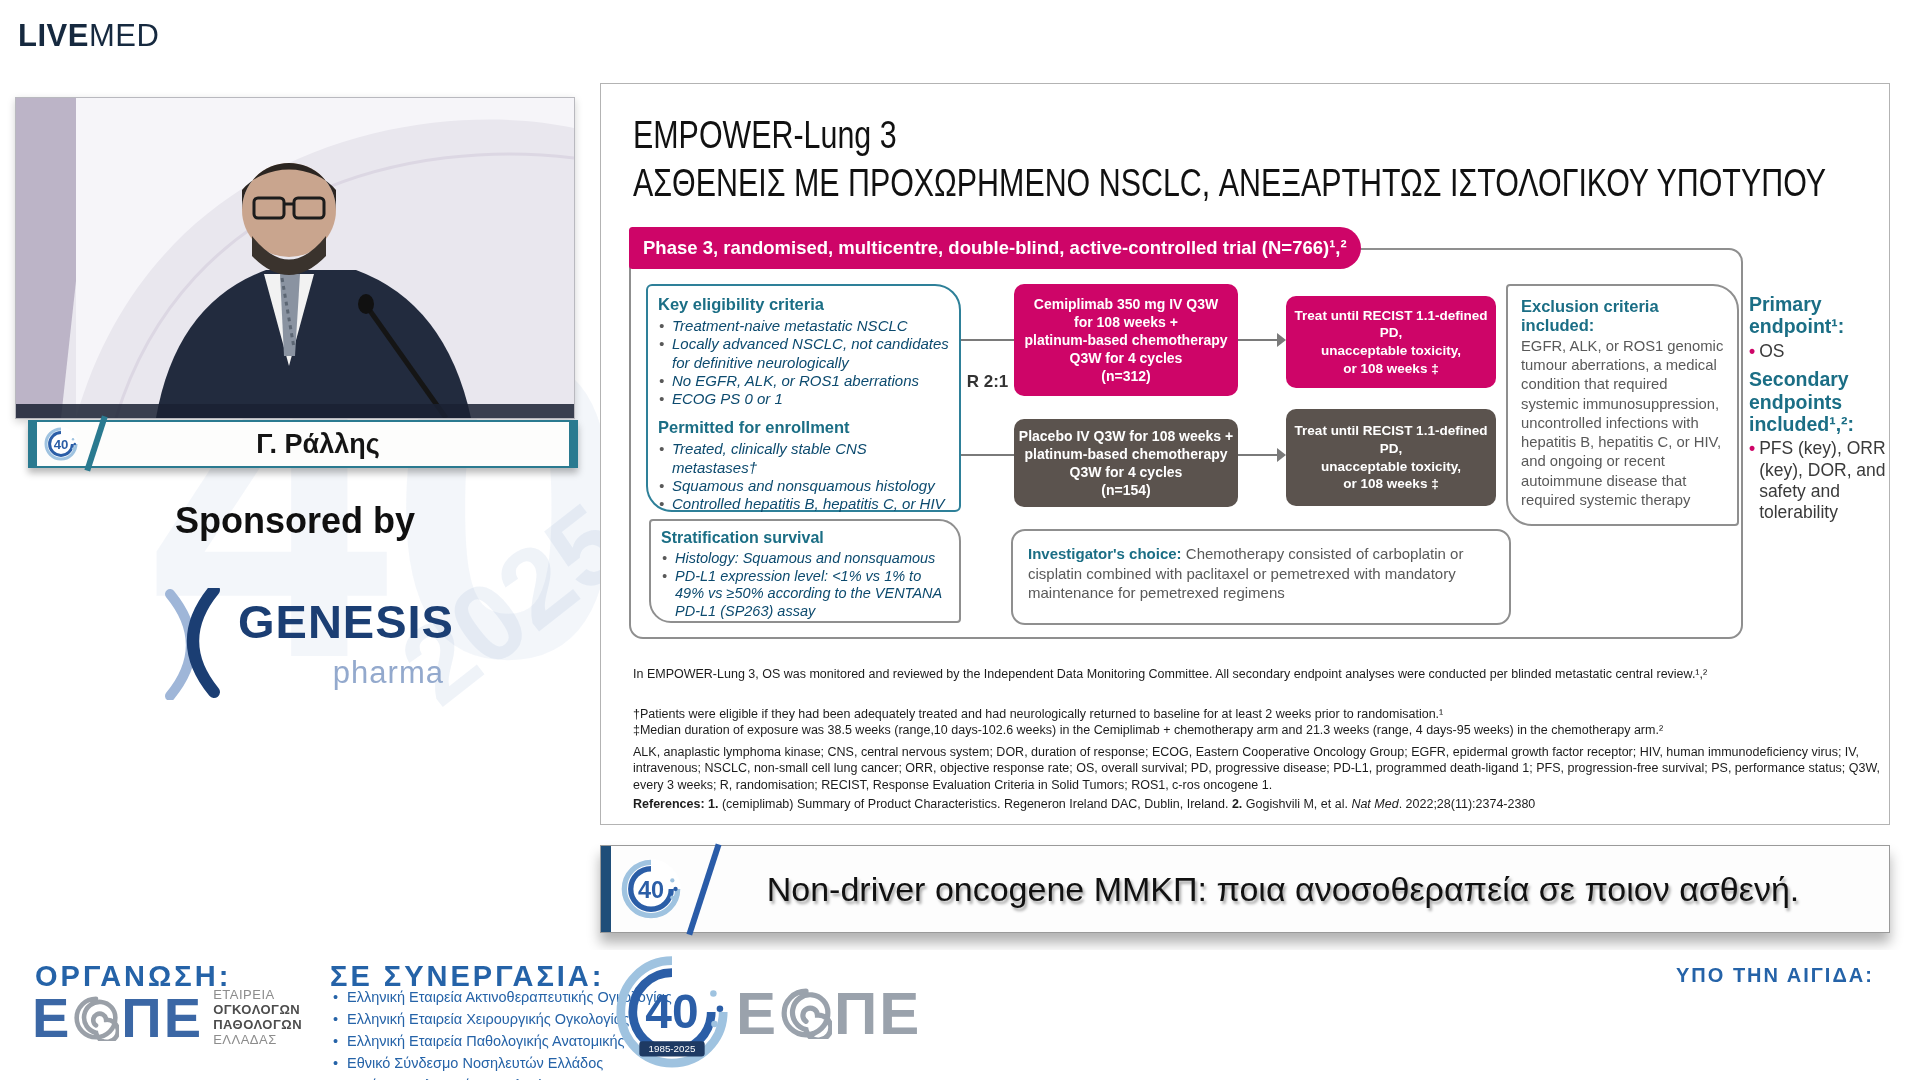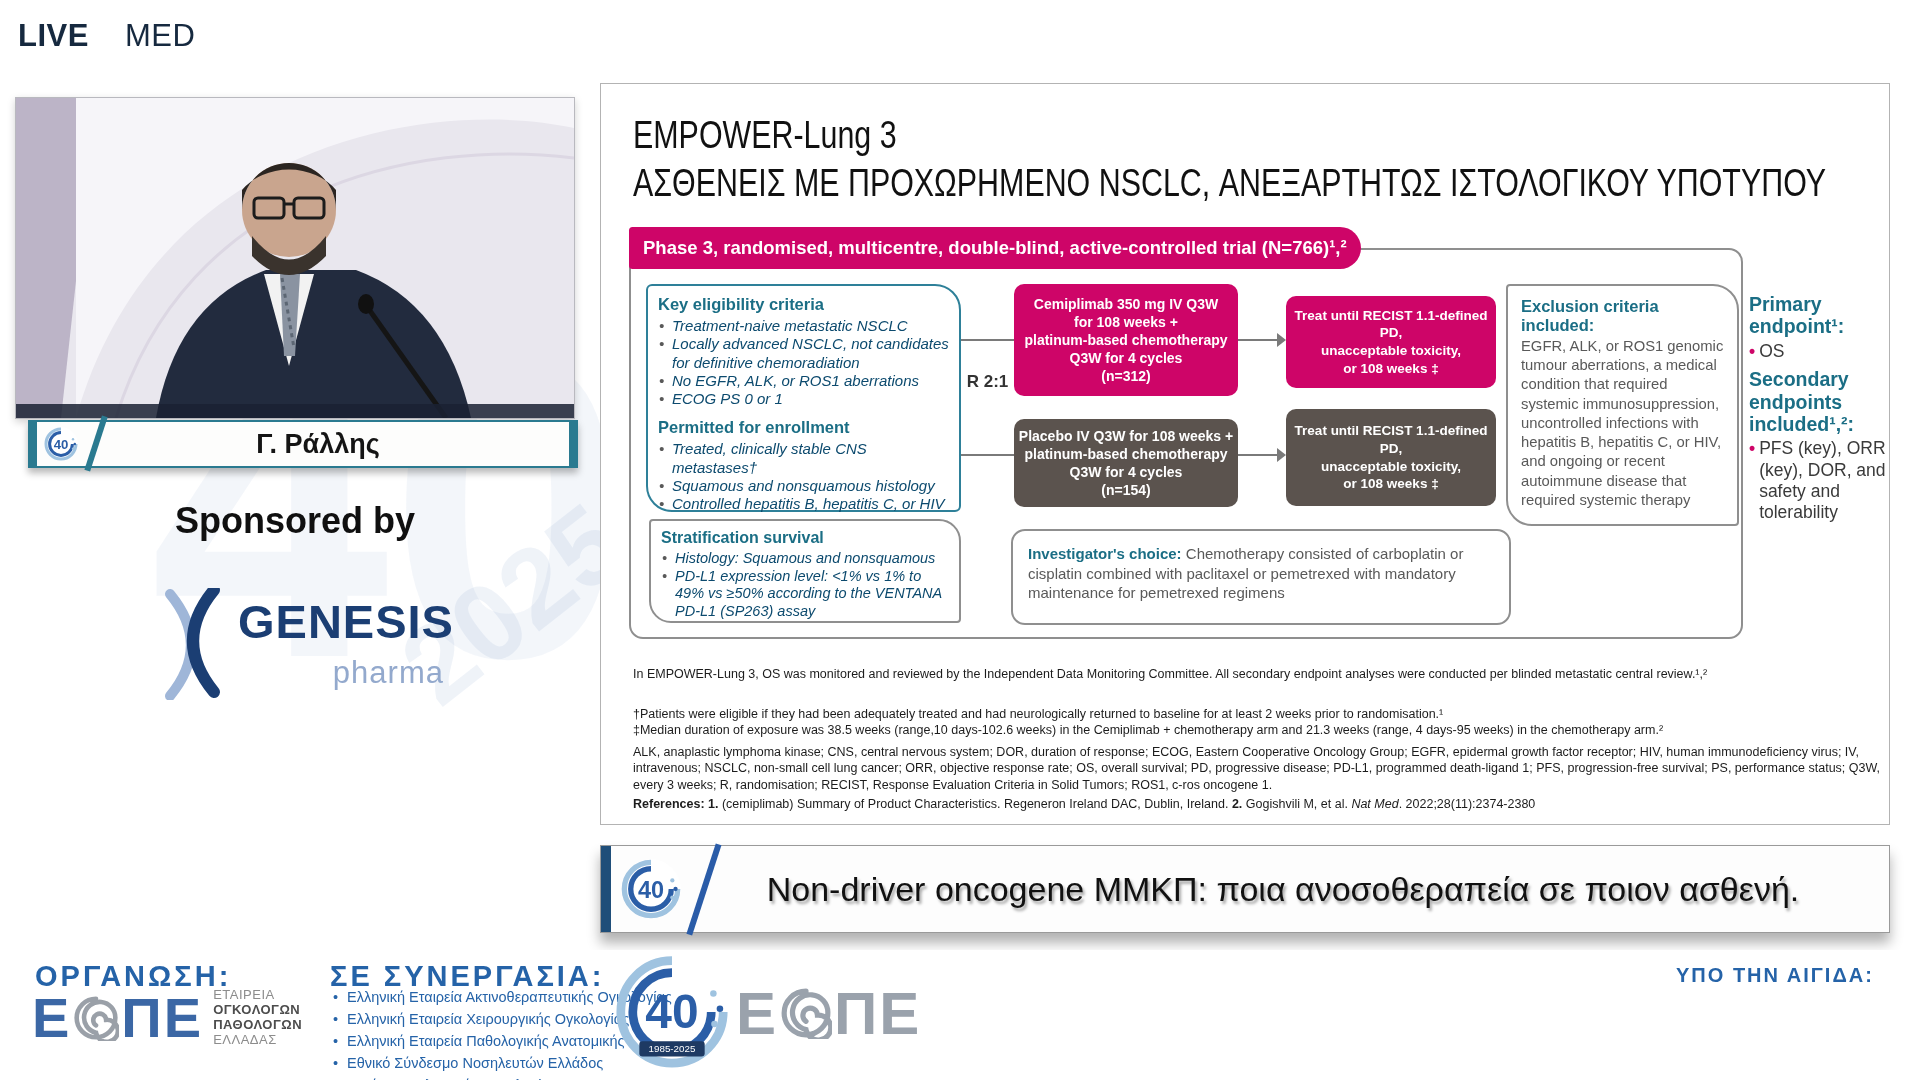--- a/index.html
+++ b/index.html
@@ -7,21 +7,21 @@
   .abs{position:absolute;}
 
   
   .wm{position:absolute;color:#2b5ea7;font-weight:800;pointer-events:none;}
   .wm-forty{left:150px;top:260px;font-size:430px;opacity:0.05;}
   .wm-year{left:390px;top:540px;font-size:110px;opacity:0.07;transform:rotate(-38deg);}
 
   
   .brand{left:18px;top:18px;font-size:31px;letter-spacing:0.5px;color:#16293f;}
   .brand b{font-weight:800;}
-  .brand span.light{font-weight:300;margin-left:36px;}
+  .brand span.light{font-weight:300;}
 
   
   .video{left:15px;top:97px;width:558px;height:320px;border:1px solid #b9b9bf;box-shadow:0 3px 8px rgba(0,0,0,.18);background:#efedf2;overflow:hidden;}
 
   
   .plate{left:28px;top:420px;width:532px;height:44px;background:#fdfdfc;border:2px solid #2a7a90;border-left-width:9px;border-right-width:9px;box-shadow:0 5px 7px rgba(0,0,0,.28);display:flex;align-items:center;}
   .plate .name{flex:1;text-align:center;font-size:27px;font-weight:800;color:#141414;padding-right:32px;}
   .slash{width:6px;height:130%;background:#2a7a90;transform:rotate(18deg);margin-left:14px;}
 
   .sponsored{left:60px;top:500px;width:470px;text-align:center;font-family:Liberation Sans, sans-serif;font-size:36px;font-weight:600;color:#101010;}
@@ -169,21 +169,21 @@
       <span class="cond">ΑΣΘΕΝΕΙΣ ΜΕ ΠΡΟΧΩΡΗΜΕΝΟ NSCLC, ΑΝΕΞΑΡΤΗΤΩΣ ΙΣΤΟΛΟΓΙΚΟΥ ΥΠΟΤΥΠΟΥ</span>
     </div>
 
     <div class="flow-frame"></div>
     <div class="phase-banner">Phase 3, randomised, multicentre, double-blind, active-controlled trial (N=766)¹,²</div>
 
     <div class="gbox elig">
       <div class="tealhead">Key eligibility criteria</div>
       <ul>
         <li>Treatment-naive metastatic NSCLC</li>
-        <li>Locally advanced NSCLC, not candidates for definitive chemoradiation</li>
+        <li>Locally advanced NSCLC, not candidates for definitive neurologically</li>
         <li>No EGFR, ALK, or ROS1 aberrations</li>
         <li>ECOG PS 0 or 1</li>
       </ul>
       <div class="tealhead" style="margin-top:10px;">Permitted for enrollment</div>
       <ul>
         <li>Treated, clinically stable CNS metastases†</li>
         <li>Squamous and nonsquamous histology</li>
         <li>Controlled hepatitis B, hepatitis C, or HIV</li>
       </ul>
     </div>

